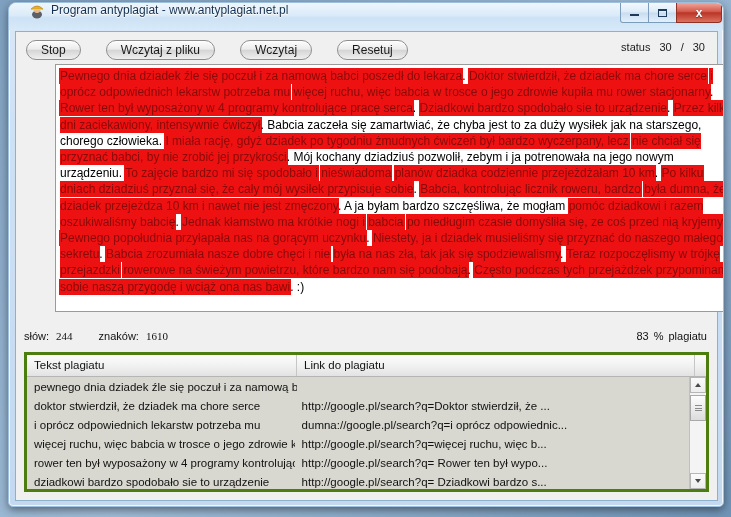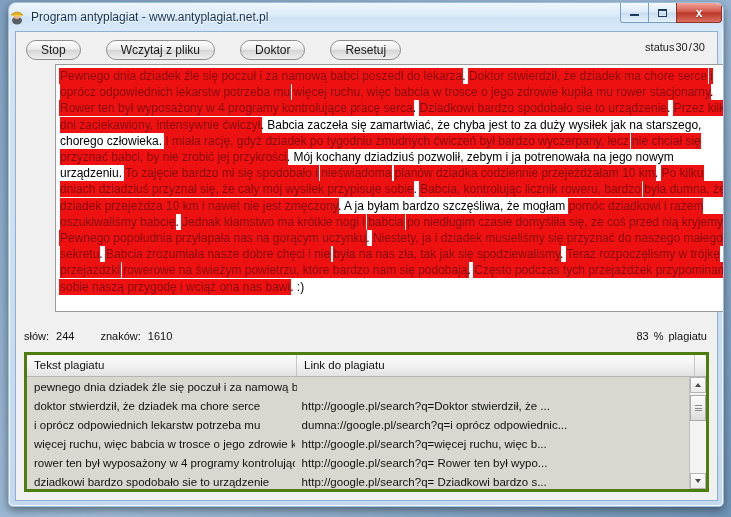--- a/index.html
+++ b/index.html
@@ -32,22 +32,22 @@
     box-shadow: 0 3px 9px rgba(0,0,0,0.45), inset 0 0 0 1px rgba(255,255,255,0.75);
     box-sizing: border-box;
     overflow: hidden;
   }
 
   
   #titlebar {
     position: relative;
     height: 27px;
     display: flex;
-    align-items: center;
-    padding-left: 0;
+    align-items: flex-start;
+    padding-left: 20px;
     background: linear-gradient(180deg, #eef6fd 0%, #dbebf9 45%, #cde2f5 55%, #d8e9f8 100%);
     border-radius: 7px 7px 0 0;
   }
   #app-icon {
     width: 16px; height: 16px;
     margin-right: 6px;
     position: relative;
     flex: none;
   }
   .title-text {
@@ -123,21 +123,21 @@
     white-space: nowrap;
     box-shadow: inset 0 1px 0 rgba(255,255,255,0.9);
   }
   #status-wrap {
     position: absolute;
     right: 12px;
     top: 9px;
     font-size: 11px;
     color: #202020;
     display: flex;
-    gap: 1px;
+    gap: 9px;
     align-items: baseline;
   }
 
   
   #text-panel {
     position: absolute;
     left: 8px;
     top: 32px;
     width: 685px;
     height: 248px;
@@ -169,21 +169,21 @@
     left: 8px;
     top: 298px;
     width: 685px;
     height: 20px;
     font-size: 11px;
     color: #111;
     display: flex;
     align-items: flex-start;
   }
   #stats .lbl { margin-right: 7px; }
-  #stats .val { margin-right: 26px; }
+  #stats .val { margin-right: 26px; font-family: Liberation Serif, serif; }
   #pct {
     position: absolute;
     right: 2px;
     display: flex;
     gap: 5px;
   }
 
   
   #table-wrap {
     position: absolute;
@@ -314,21 +314,21 @@
           <span class="wc-glyph">x</span>
         </div>
       </div>
     </div>
 
     <div id="client">
 
       <div id="toolbar">
         <div class="tb-button">Stop</div>
         <div class="tb-button">Wczytaj z pliku</div>
-        <div class="tb-button">Doktor</div>
+        <div class="tb-button">Wczytaj</div>
         <div class="tb-button">Resetuj</div>
 
         <div id="status-wrap">
           <span>status</span>
           <span>30</span>
           <span>/</span>
           <span>30</span>
         </div>
       </div>
 

